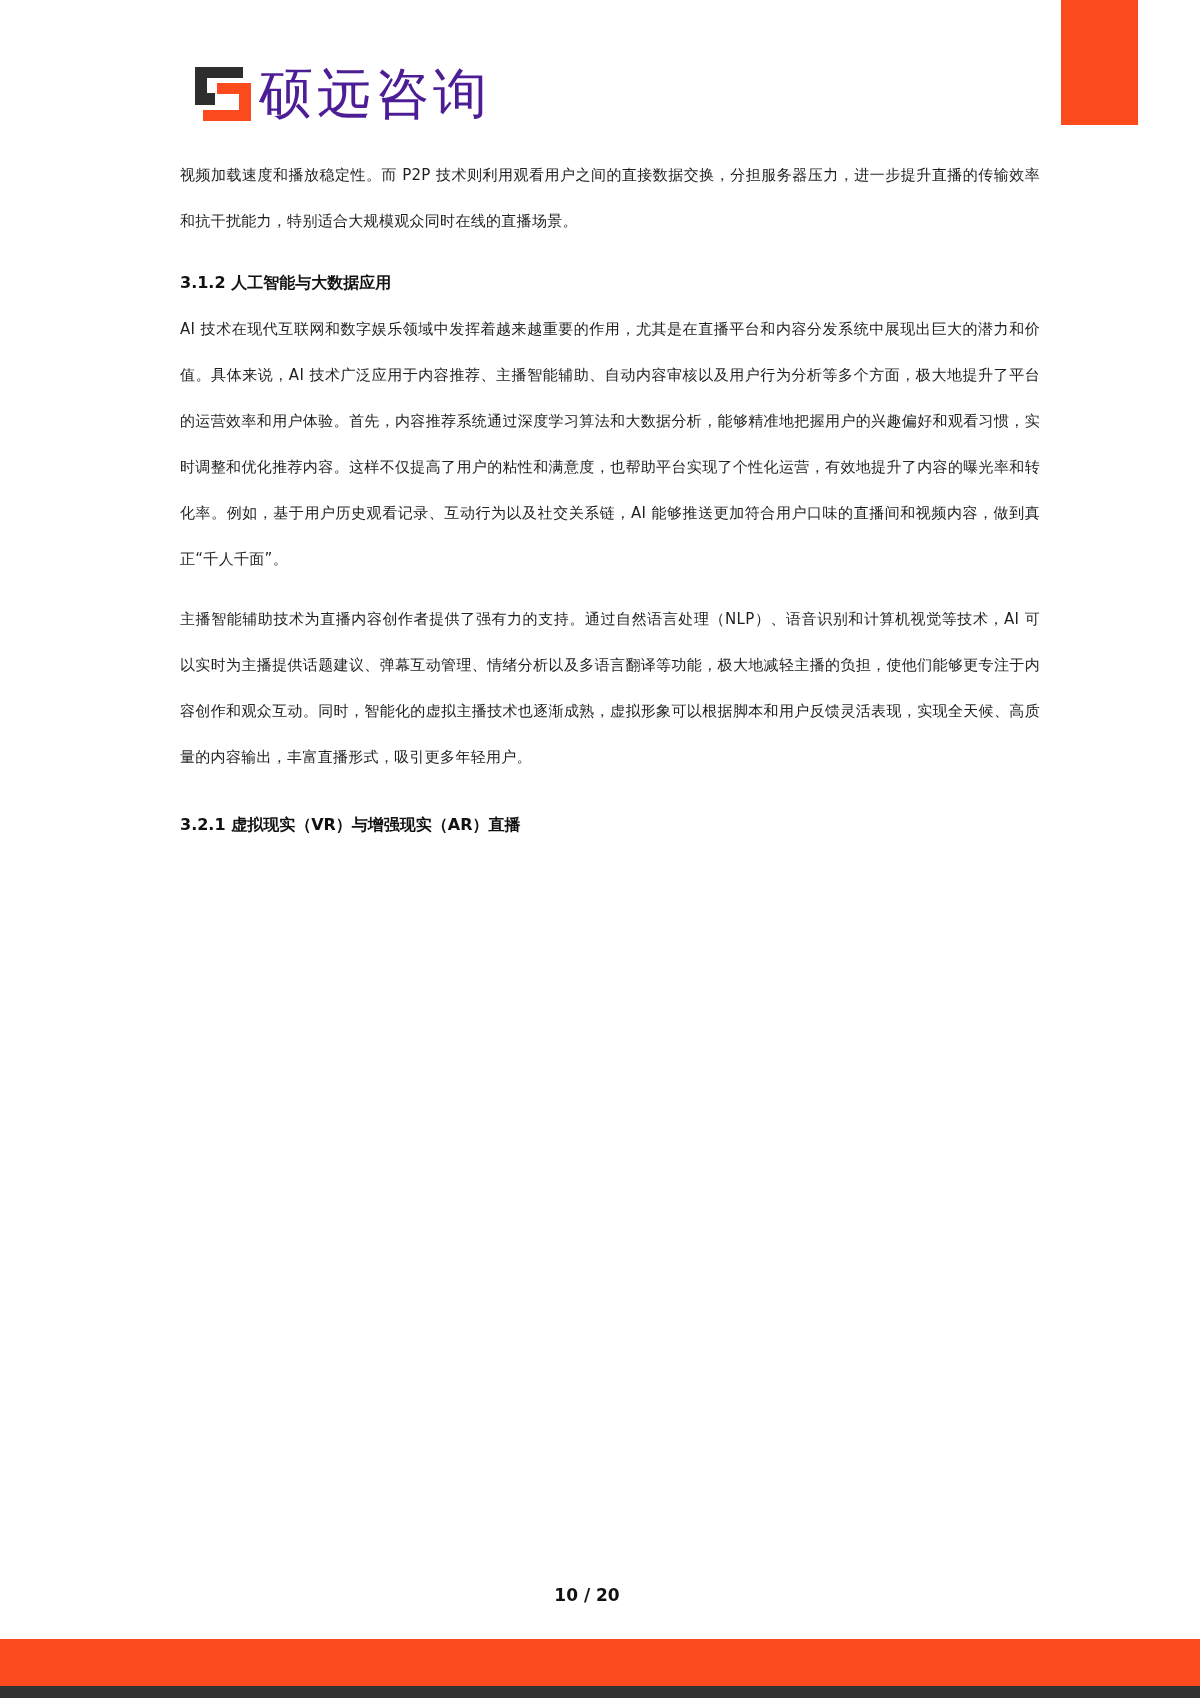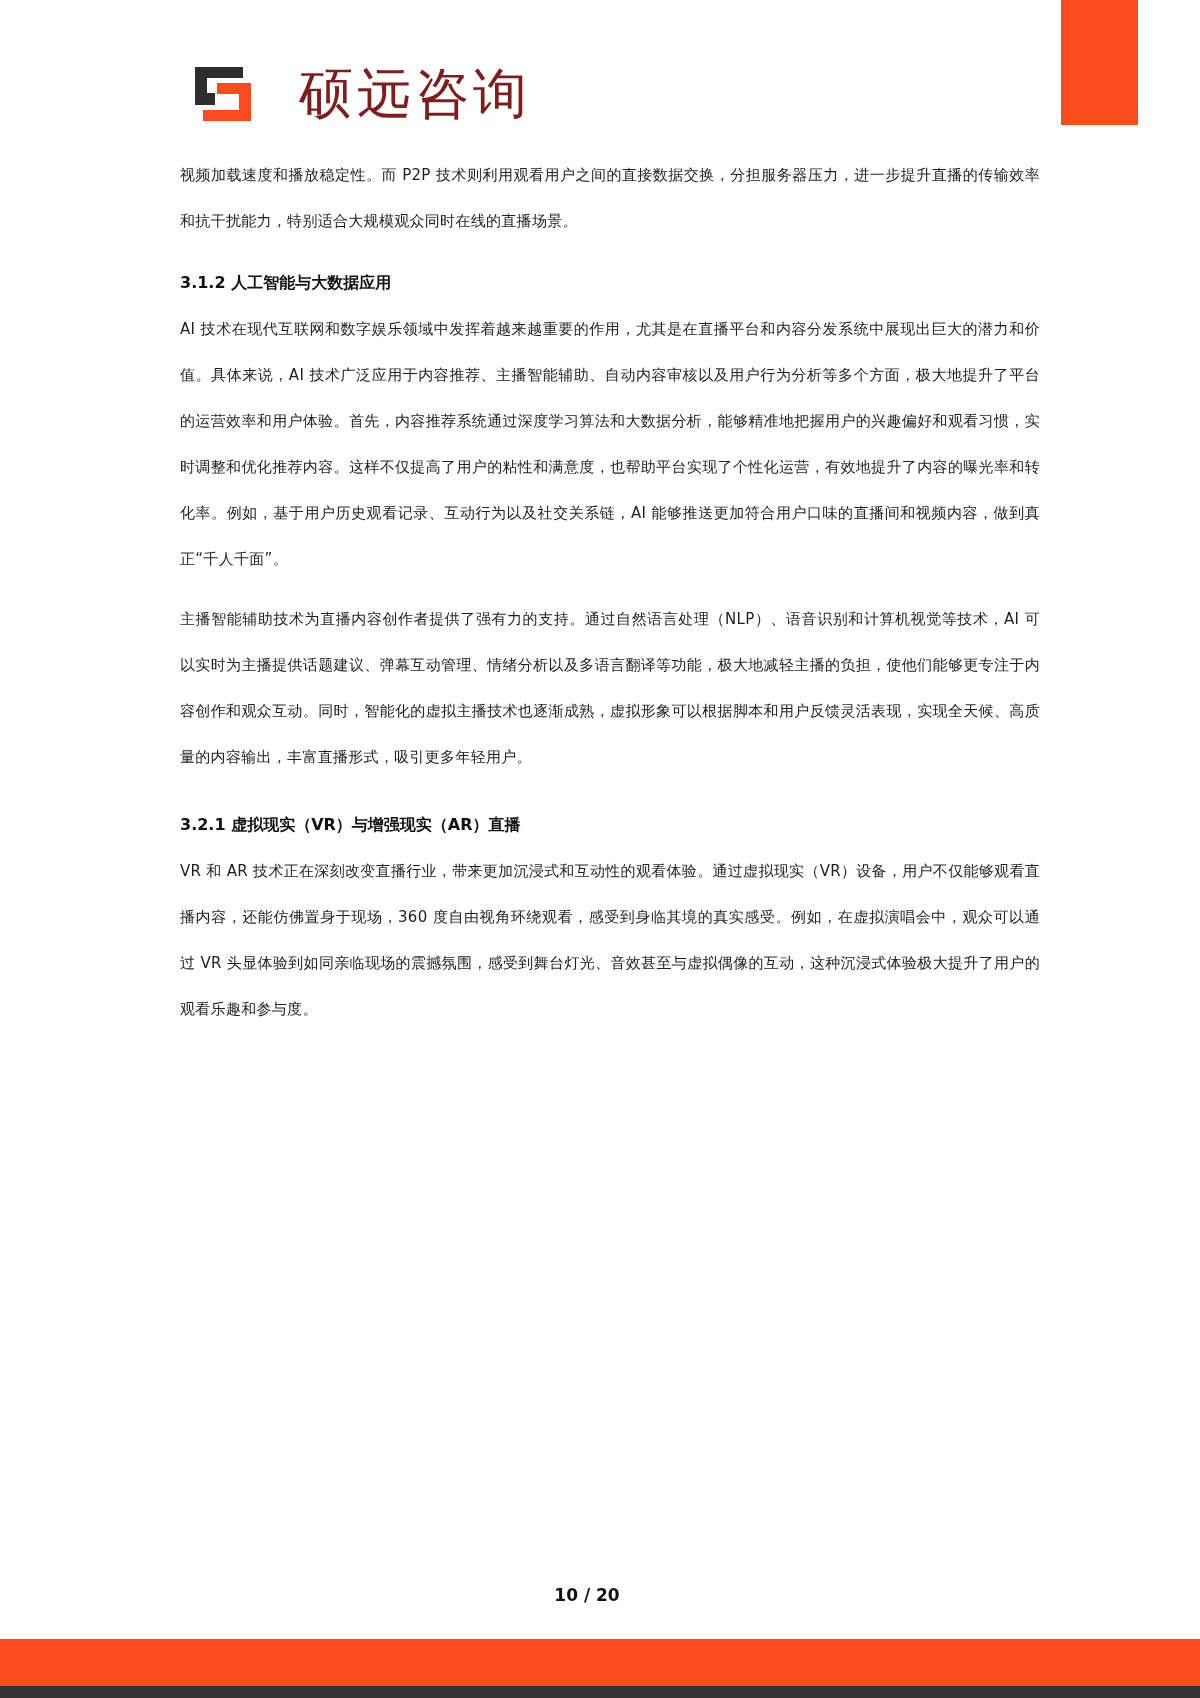--- a/index.html
+++ b/index.html
@@ -10,21 +10,21 @@
       color: #1f1f1f;
     }
     .corner-block {
       position: absolute; left: 1061px; top: 0; width: 77px; height: 125px;
       background: var(--accent, #fc4a1f);
     }
     .logo { position: absolute; left: 195px; top: 64px; height: 60px; display: flex; align-items: center; }
     .logo-icon { width: 56px; height: 54px; position: relative; margin-right: 8px; }
     .logo-icon svg { display: block; }
     .logo-text {
-      font-size: 54px; letter-spacing: 4px; color: #7f1d1d; font-weight: 400; line-height: 60px; margin-left: 40px;
+      font-size: 54px; letter-spacing: 4px; color: #4c1d95; font-weight: 400; line-height: 60px;
     }
     .content { position: absolute; left: 180px; top: 152px; width: 860px; }
     .p {
       font-size: 15px; line-height: 46px; margin: 0; text-align: justify;
       color: #1f1f1f; letter-spacing: 0.3px;
     }
     .p + .p { margin-top: 14px; }
     .h3 {
       font-size: 16px; font-weight: 700; margin: 0; line-height: 46px; color: #111;
     }
@@ -60,19 +60,18 @@
 
 <div class="content">
   <p class="p">视频加载速度和播放稳定性。而 P2P 技术则利用观看用户之间的直接数据交换，分担服务器压力，进一步提升直播的传输效率和抗干扰能力，特别适合大规模观众同时在线的直播场景。</p>
 
   <h3 class="h3 gap-h3-before">3.1.2 人工智能与大数据应用</h3>
   <p class="p" style="margin-top:0">AI 技术在现代互联网和数字娱乐领域中发挥着越来越重要的作用，尤其是在直播平台和内容分发系统中展现出巨大的潜力和价值。具体来说，AI 技术广泛应用于内容推荐、主播智能辅助、自动内容审核以及用户行为分析等多个方面，极大地提升了平台的运营效率和用户体验。首先，内容推荐系统通过深度学习算法和大数据分析，能够精准地把握用户的兴趣偏好和观看习惯，实时调整和优化推荐内容。这样不仅提高了用户的粘性和满意度，也帮助平台实现了个性化运营，有效地提升了内容的曝光率和转化率。例如，基于用户历史观看记录、互动行为以及社交关系链，AI 能够推送更加符合用户口味的直播间和视频内容，做到真正“千人千面”。</p>
   <p class="p">主播智能辅助技术为直播内容创作者提供了强有力的支持。通过自然语言处理（NLP）、语音识别和计算机视觉等技术，AI 可以实时为主播提供话题建议、弹幕互动管理、情绪分析以及多语言翻译等功能，极大地减轻主播的负担，使他们能够更专注于内容创作和观众互动。同时，智能化的虚拟主播技术也逐渐成熟，虚拟形象可以根据脚本和用户反馈灵活表现，实现全天候、高质量的内容输出，丰富直播形式，吸引更多年轻用户。</p>
 
 
   <h3 class="h3 gap-h3-after-h2">3.2.1 虚拟现实（VR）与增强现实（AR）直播</h3>
-  <p class="p" style="margin-top:0">VR 和 AR 技术正在深刻改变直播行业，带来更加沉浸式和互动性的观看体验。通过虚拟现实（VR）设备，用户不仅能够观看直播内容，还能仿佛置身于现场，360 度自由视角环绕观看，感受到身临其境的真实感受。例如，在虚拟演唱会中，观众可以通过 VR 头显体验到如同亲临现场的震撼氛围，感受到舞台灯光、音效甚至与虚拟偶像的互动，这种沉浸式体验极大提升了用户的观看乐趣和参与度。</p>
 </div>
 
 <div class="page-num">10 / 20</div>
 
 <div class="footer-orange"></div>
 <div class="footer-dark"></div>
 
 </body></html>

